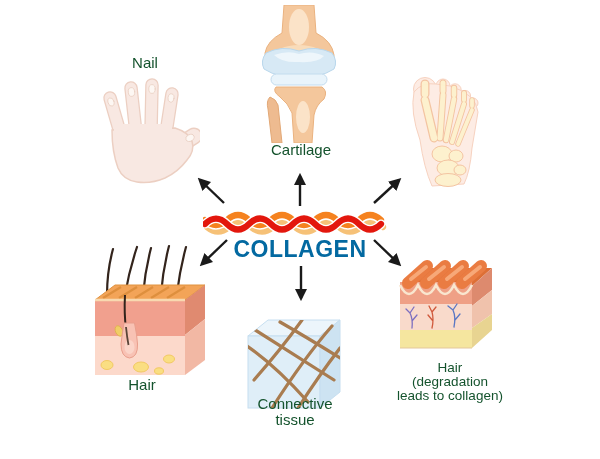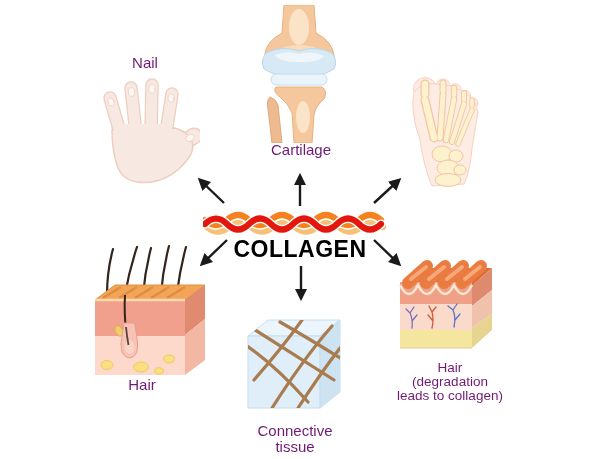--- a/index.html
+++ b/index.html
@@ -2,26 +2,26 @@
 <html><head>
 <meta charset="utf-8">
 <style>
   html,body{margin:0;padding:0;background:#ffffff;}
   #stage{
     position:relative;width:600px;height:459px;background:#ffffff;overflow:hidden;
     font-family:"Liberation Sans", sans-serif;color:#3b3b3b;
   }
   .abs{position:absolute;}
   .label{
-    position:absolute;text-align:center;font-size:15px;line-height:16px;color:#701a75;
+    position:absolute;text-align:center;font-size:15px;line-height:16px;color:#14532d;
   }
   .label.small{font-size:13.5px;line-height:14px;}
   .title-label{
     position:absolute;text-align:center;font-size:23px;line-height:24px;
-    font-weight:bold;color:#000000;letter-spacing:0.5px;
+    font-weight:bold;color:#0369a1;letter-spacing:0.5px;
   }
   svg{display:block;}
 </style>
 </head>
 <body>
 
 <div id="stage">
 
   <svg class="abs" style="left:0;top:0;" width="600" height="459" viewBox="0 0 600 459">
     <defs>
@@ -243,21 +243,21 @@
 
   <div class="label" style="left:103px;top:55px;width:84px;">Nail</div>
 
   <div class="label" style="left:251px;top:142px;width:100px;">Cartilage</div>
 
 
   <div class="title-label" style="left:203px;top:237px;width:194px;">COLLAGEN</div>
 
   <div class="label" style="left:100px;top:377px;width:84px;">Hair</div>
 
-  <div class="label" style="left:242px;top:423px;width:106px;">
+  <div class="label" style="left:242px;top:396px;width:106px;">
     <div>Connective</div>
     <div>tissue</div>
   </div>
 
   <div class="label small" style="left:383px;top:361px;width:134px;">
     <div>Hair</div>
     <div>(degradation</div>
     <div>leads to collagen)</div>
   </div>
 

